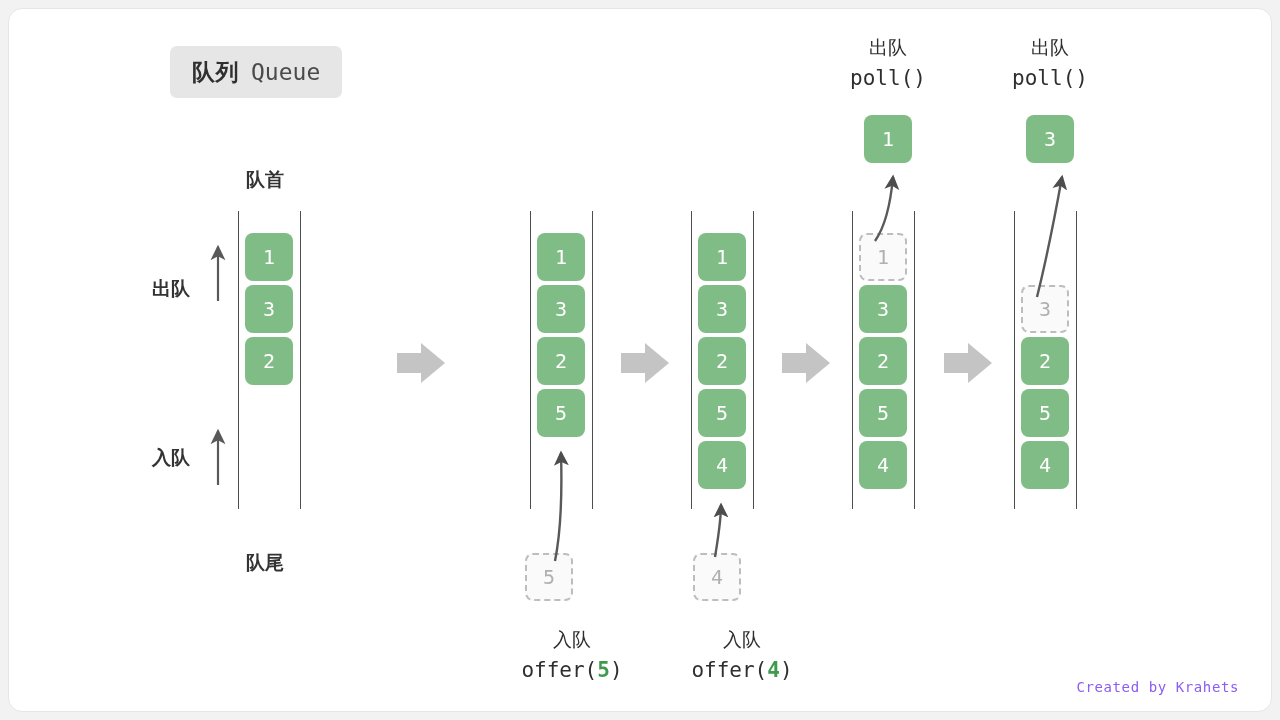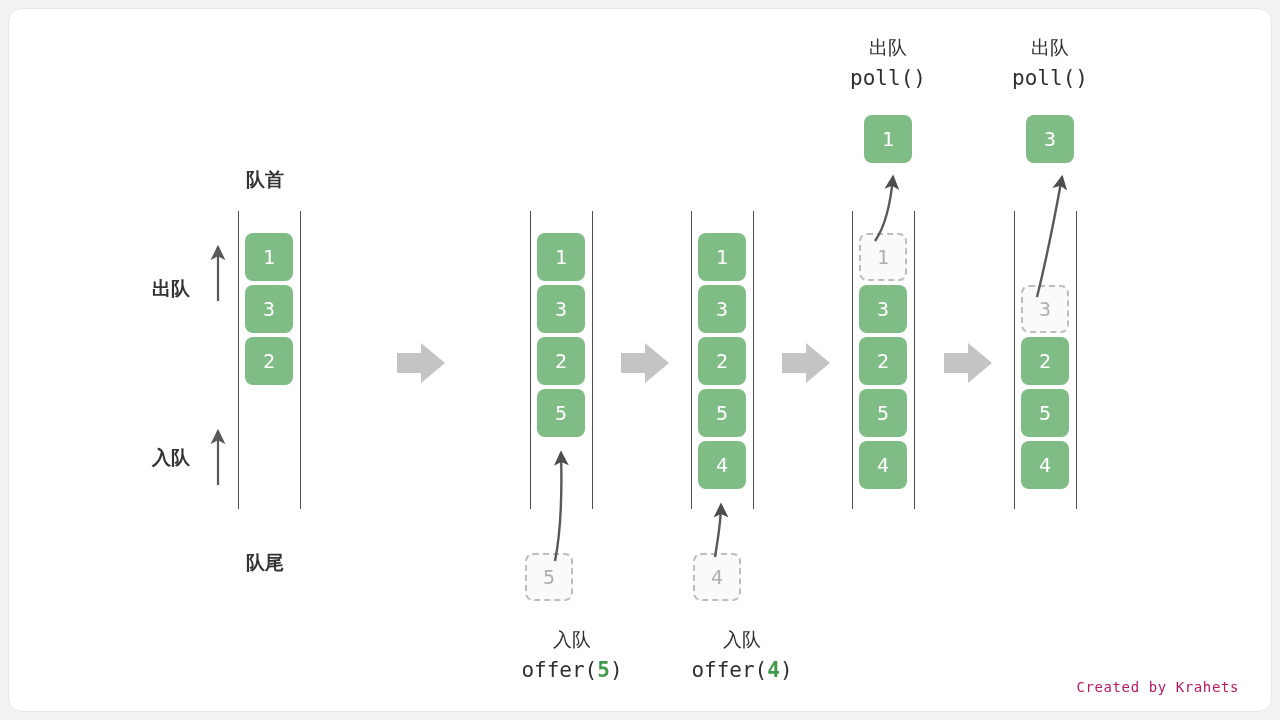--- a/index.html
+++ b/index.html
@@ -141,30 +141,34 @@
     pointer-events: none;
   }
 
   
   #watermark {
     position: absolute;
     right: 34px;
     bottom: 18px;
     font-family: "DejaVu Sans Mono", "Liberation Mono", monospace;
     font-size: 14px;
-    color: #be185d;
+    color: #8b5cf6;
     letter-spacing: 0.6px;
   }
 </style>
 </head>
 <body>
 
 <div id="card">
   <div class="stage">
 
+    <div id="title-badge">
+      <span class="cn">队列</span>
+      <span class="en">Queue</span>
+    </div>
 
     <div class="cn-label" style="left:237px; top:158px;">队首</div>
     <div class="cn-label" style="left:237px; top:541px;">队尾</div>
     <div class="cn-label" style="left:143px; top:267px;">出队</div>
     <div class="cn-label" style="left:143px; top:436px;">入队</div>
 
     <div class="queue-col" style="left:229px; top:202px; width:63px; height:298px;">
       <div class="rail left" style="height:298px;"></div>
       <div class="rail right" style="height:298px;"></div>
       <div class="cell solid" style="left:7px; top:22px;">1</div>

